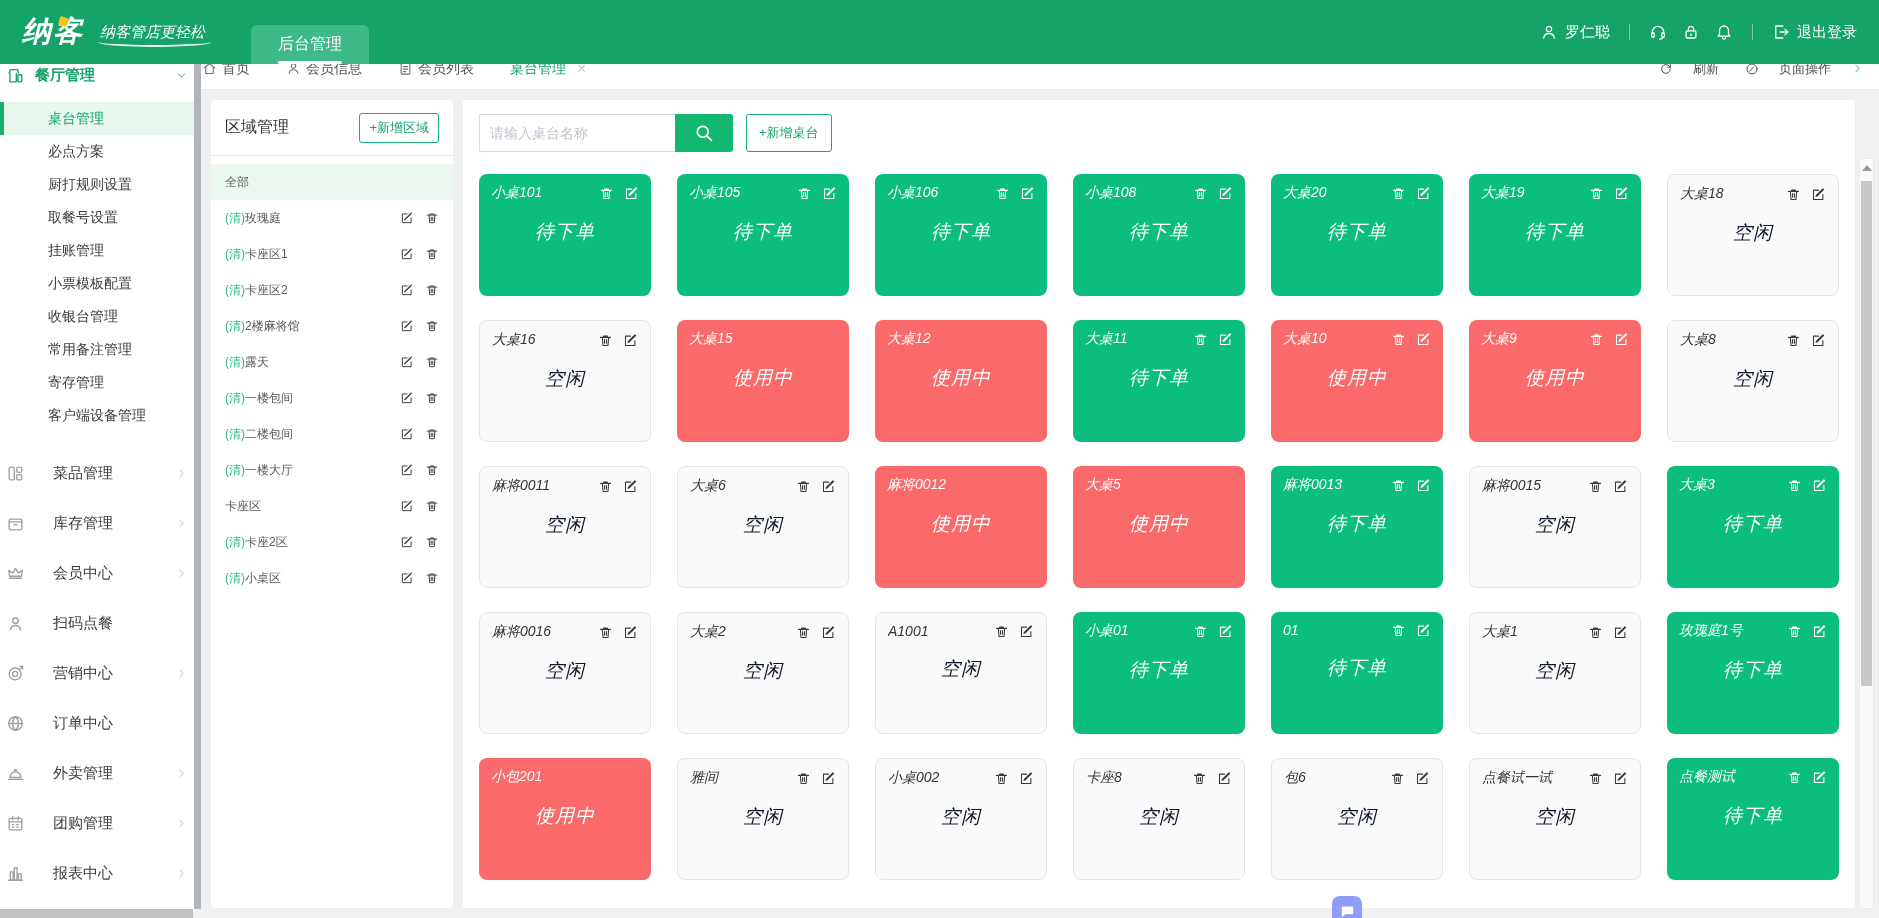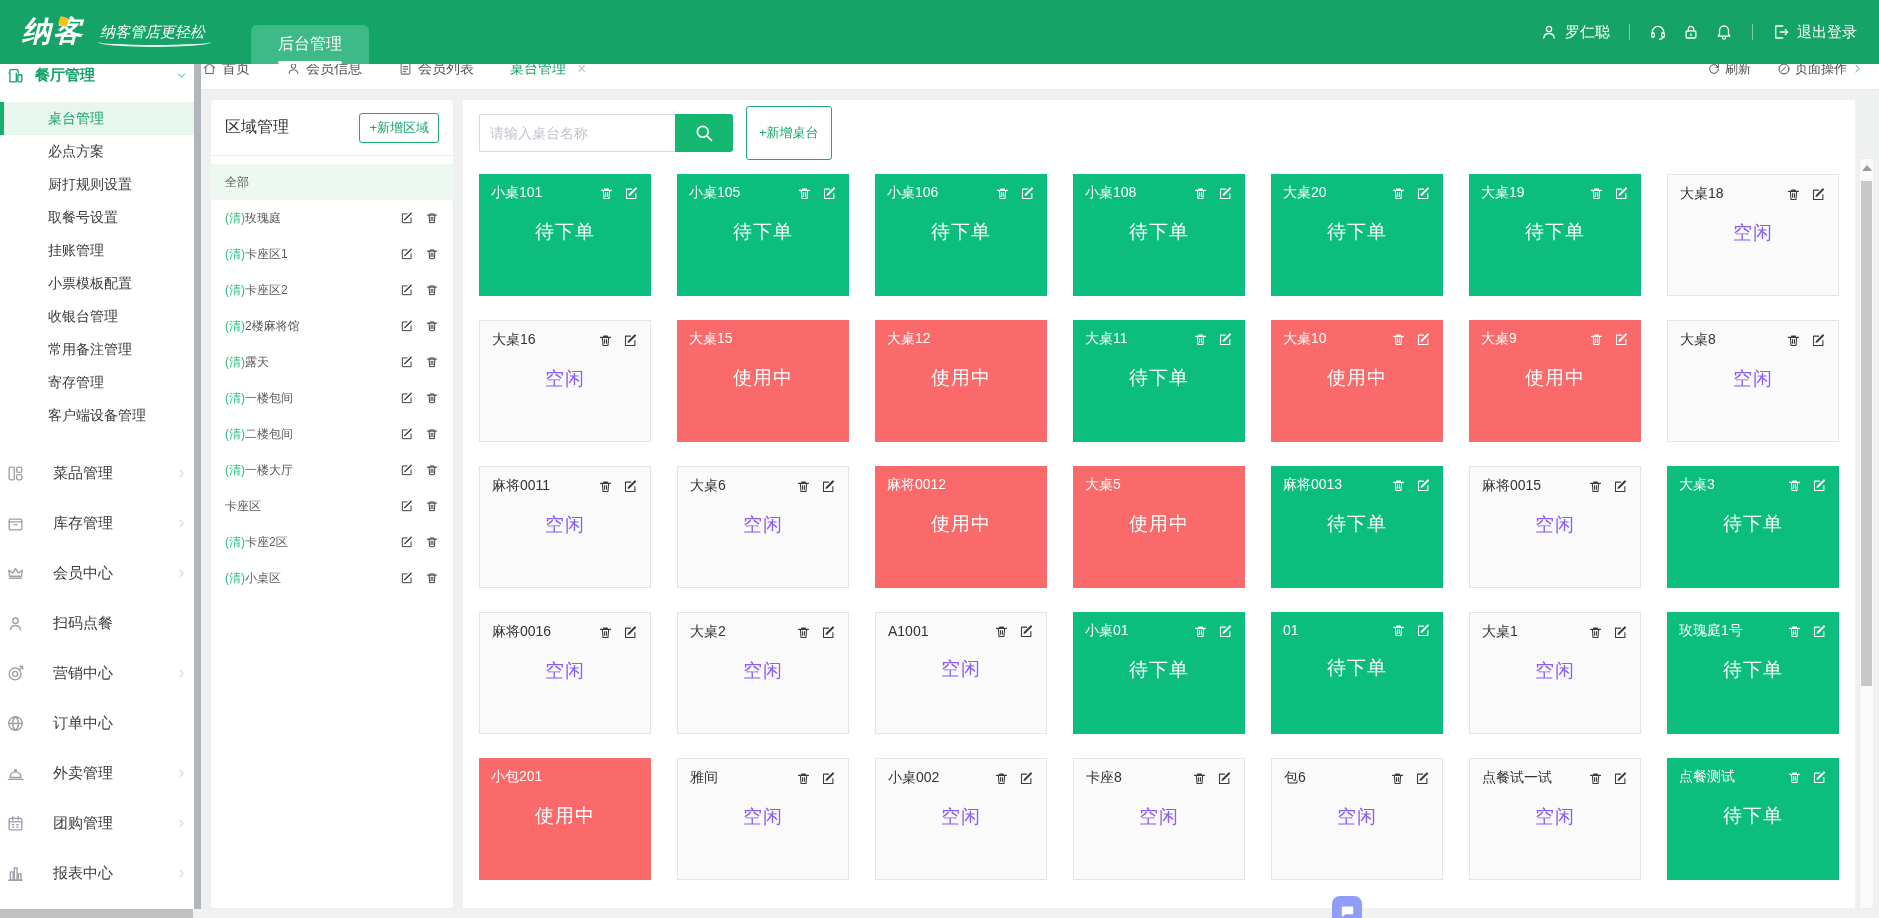--- a/index.html
+++ b/index.html
@@ -49,21 +49,21 @@
 
   
   #tabbar { position:absolute; left:187px; top:48px; right:0; height:42px; background:#fff;
     border-bottom:1px solid #e8e8e8; display:flex; align-items:center; padding:0 15px; gap:36px; }
   .tab { display:flex; align-items:center; gap:5px; font-size:14px; color:#545454; cursor:pointer; }
   .tab .icn { font-size:15px; color:#6b6f76; }
   .tab.act { color:#16a368; }
   .tab-x { margin-left:6px; color:#c0c4cc; font-size:16px; line-height:1; }
   .tab-right { margin-left:auto; display:flex; align-items:center; gap:26px;
     font-size:13px; color:#4c4c4c; }
-  .tab-tool { display:flex; align-items:center; gap:4px; cursor:pointer; }
+  .tab-tool { display:flex; align-items:center; gap:20px; cursor:pointer; }
   .tab-tool .icn { font-size:14px; }
   .tab-right .more-chev { font-size:13px; color:#16a368; }
 
   
   #main { position:absolute; left:201px; top:90px; right:0; bottom:0; background:#eff1f0; }
 
   
   #area-panel { position:absolute; left:10px; top:10px; width:242px; bottom:10px;
     background:#fff; border-radius:4px; overflow:hidden; }
   .area-head { height:56px; display:flex; align-items:center; justify-content:space-between;
@@ -84,34 +84,34 @@
   #table-panel { position:absolute; left:262px; top:10px; right:24px; bottom:10px;
     background:#fff; border-radius:2px; padding:14px 16px; }
   .toolbar { display:flex; align-items:center; height:38px; }
   .search-input { width:196px; height:38px; border:1px solid #d9d9d9; border-right:none;
     border-radius:2px 0 0 2px; padding:0 10px; font-size:14px; color:#333; outline:none;
     font-family:"Liberation Sans","DejaVu Sans",sans-serif; }
   .search-input::placeholder { color:#c0c4cc; }
   .search-btn { width:58px; height:38px; background:#13b76f; border:none; border-radius:0 3px 3px 0;
     color:#fff; display:flex; align-items:center; justify-content:center; cursor:pointer; }
   .search-btn .icn { font-size:20px; stroke-width:2.1; }
-  .add-table-btn { margin-left:13px; height:54px; padding:0 12px; }
+  .add-table-btn { margin-left:13px; height:38px; padding:0 12px; }
 
   .grid { margin-top:22px; display:grid; grid-template-columns:repeat(7,1fr);
     column-gap:26px; row-gap:24px; }
-  .card { height:122px; border-radius:0; position:relative; cursor:pointer; }
+  .card { height:122px; border-radius:8px; position:relative; cursor:pointer;font-style:italic; }
   .card.pending { background:#0cbe7d; color:#fff; }
   .card.inuse { background:#fa6a6a; color:#fff; }
   .card.idle { background:#fafafa; border:1px solid #e5e5e5; color:#333; }
   .card-head { display:flex; align-items:center; padding:10px 12px 0; font-size:14px; }
   .card-name { flex:1; white-space:nowrap; overflow:hidden; }
   .card-acts { display:flex; gap:10px; font-size:15px; }
   .card.idle .card-acts { color:#3a3a3a; }
   .card-status { text-align:center; font-size:19px; margin-top:17px; letter-spacing:1px; }
-  .card.idle .card-status { color:#8b5cf6; }
+  .card.idle .card-status { color:#0f172a; }
 
   
   #vscroll { position:absolute; right:5px; top:68px; width:15px; bottom:9px;
     background:#fafafa; border:1px solid #ececec; }
   #vscroll .arrow-up { position:absolute; top:6px; left:50%; transform:translateX(-50%);
     width:0; height:0; border-left:5px solid transparent; border-right:5px solid transparent;
     border-bottom:6px solid #9b9b9b; }
   #vscroll .thumb { position:absolute; top:22px; left:1px; right:1px; height:505px; background:#c8c8c8; }
   #hscroll { position:absolute; left:0; right:0; bottom:0; height:9px; background:#f1f1f1; z-index:30; }
   #hscroll .thumb { position:absolute; left:0; top:0; bottom:0; width:193px; background:#c1c1c1; }

